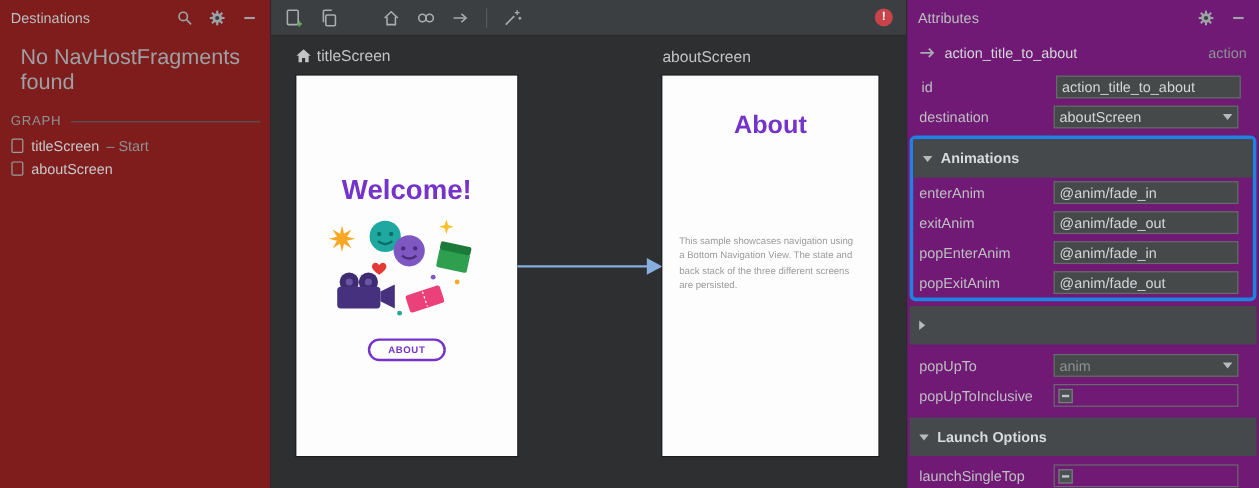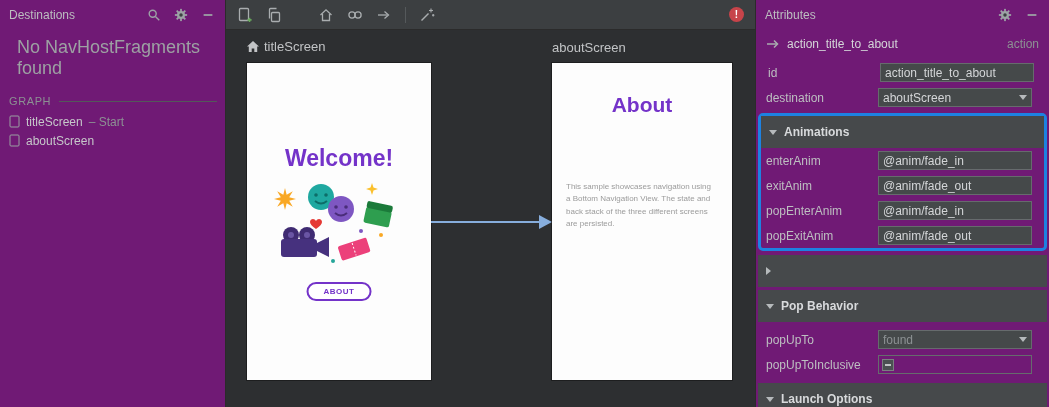--- a/index.html
+++ b/index.html
@@ -3,21 +3,21 @@
 <meta charset="utf-8">
 <style>
   * { box-sizing: border-box; margin: 0; padding: 0; }
   html,body { width:1049px; height:407px; overflow:hidden; }
   body {
     background:#3c3f41; color:#bbbdbf;
     font-family:"Liberation Sans", sans-serif; font-size:12px;
     display:flex;
   }
   
-  .panel-left { width:226px; flex:none; background:#701a75; border-right:1px solid #2b2b2b; display:flex; flex-direction:column; }
+  .panel-left { width:226px; flex:none; background:#7f1d1d; border-right:1px solid #2b2b2b; display:flex; flex-direction:column; }
   .panel-header { height:30px; flex:none; display:flex; align-items:center; padding:0 9px; }
   .panel-title { color:#bcbec0; }
   .header-icons { margin-left:auto; display:flex; align-items:center; gap:11px; }
   .icon-btn { width:16px; height:16px; display:flex; align-items:center; justify-content:center; color:#9da2a6; }
   .section-label-row { display:flex; align-items:center; height:22px; padding-left:9px; margin-top:2px; }
   .section-label { color:#8c9193; font-size:11px; letter-spacing:.6px; }
   .section-rule { flex:1; height:1px; background:#54585a; margin:0 8px 0 8px; }
   .host-message { color:#9da1a3; font-size:18px; padding:7px 0 9px 17px; }
   .graph-item { display:flex; align-items:center; gap:6px; height:19px; padding-left:9px; }
   .graph-item-label { color:#c6c8ca; }
@@ -29,21 +29,21 @@
   .tool-gap { width:10px; }
   .toolbar .sep { width:1px; height:16px; background:#55595b; }
   .error-badge { margin-left:auto; width:15px; height:15px; border-radius:50%; background:#c7444a; color:#fff; font-size:10px; font-weight:bold; display:flex; align-items:center; justify-content:center; line-height:1; }
   .canvas { flex:1; position:relative; background:#2d2f31; }
   .screen-label { position:absolute; display:flex; align-items:center; gap:5px; color:#c2c4c6; font-size:13px; }
   .device { position:absolute; background:#fdfdfd; box-shadow:0 0 0 1px rgba(0,0,0,.35); }
   .welcome-title { position:absolute; top:82px; width:100%; text-align:center; color:#7433c9; font-size:23px; font-weight:bold; }
   .illustration { position:absolute; top:116px; left:50%; transform:translateX(-50%); }
   .about-button { position:absolute; top:219px; left:50%; transform:translateX(-50%); border:2px solid #7433c9; background:#fff; color:#7433c9; border-radius:10px; font-size:8px; font-weight:bold; letter-spacing:.5px; padding:3px 15px; white-space:nowrap; }
   .about-title { position:absolute; top:30px; width:100%; text-align:center; color:#7433c9; font-size:21px; font-weight:bold; }
-  .about-body { position:absolute; top:118px; left:14px; right:16px; color:#9b9b9b; font-size:8px; line-height:1.55; }
+  .about-body { position:absolute; top:132px; left:14px; right:16px; color:#9b9b9b; font-size:8px; line-height:1.55; }
   .arrow-svg { position:absolute; }
   
   .panel-right { width:294px; flex:none; background:#701a75; border-left:1px solid #2b2b2b; display:flex; flex-direction:column; overflow:hidden; }
   .action-row { display:flex; align-items:center; height:24px; margin-top:2px; padding:0 10px; gap:7px; flex:none; }
   .action-name { color:#d4d6d8; }
   .action-type { margin-left:auto; color:#8c9193; }
   .attr-row { display:flex; align-items:center; height:25px; padding:0 10px; flex:none; }
   .attr-label { width:112px; flex:none; color:#bdbfc1; }
   .field { width:154px; height:19px; background:#45494a; border:1px solid #666b6d; display:flex; align-items:center; padding:0 4px; color:#d4d6d8; overflow:hidden; white-space:nowrap; }
   .field.dropdown { padding-right:0; }
@@ -304,29 +304,25 @@
       <div class="field">
           <span>@anim/fade_out</span>
         </div>
     </div>
   </div>
 
   <div class="section-header standalone">
     <span class="tri-right"></span>
   </div>
 
-  <div class="section-header standalone" style="margin-top:3px;">
-    <span class="tri-down"></span>
-    <span>Pop Behavior</span>
-  </div>
 
   <div class="attr-row" style="margin-top:5px;">
     <span class="attr-label">popUpTo</span>
     <div class="field dropdown">
-      <span class="dim">found</span>
+      <span class="dim">anim</span>
       <span class="dd-arrow-box">
           <span class="tri-down"></span>
         </span>
     </div>
   </div>
 
   <div class="attr-row">
     <span class="attr-label">popUpToInclusive</span>
     <div class="checkfield">
       <span class="dashbox">

